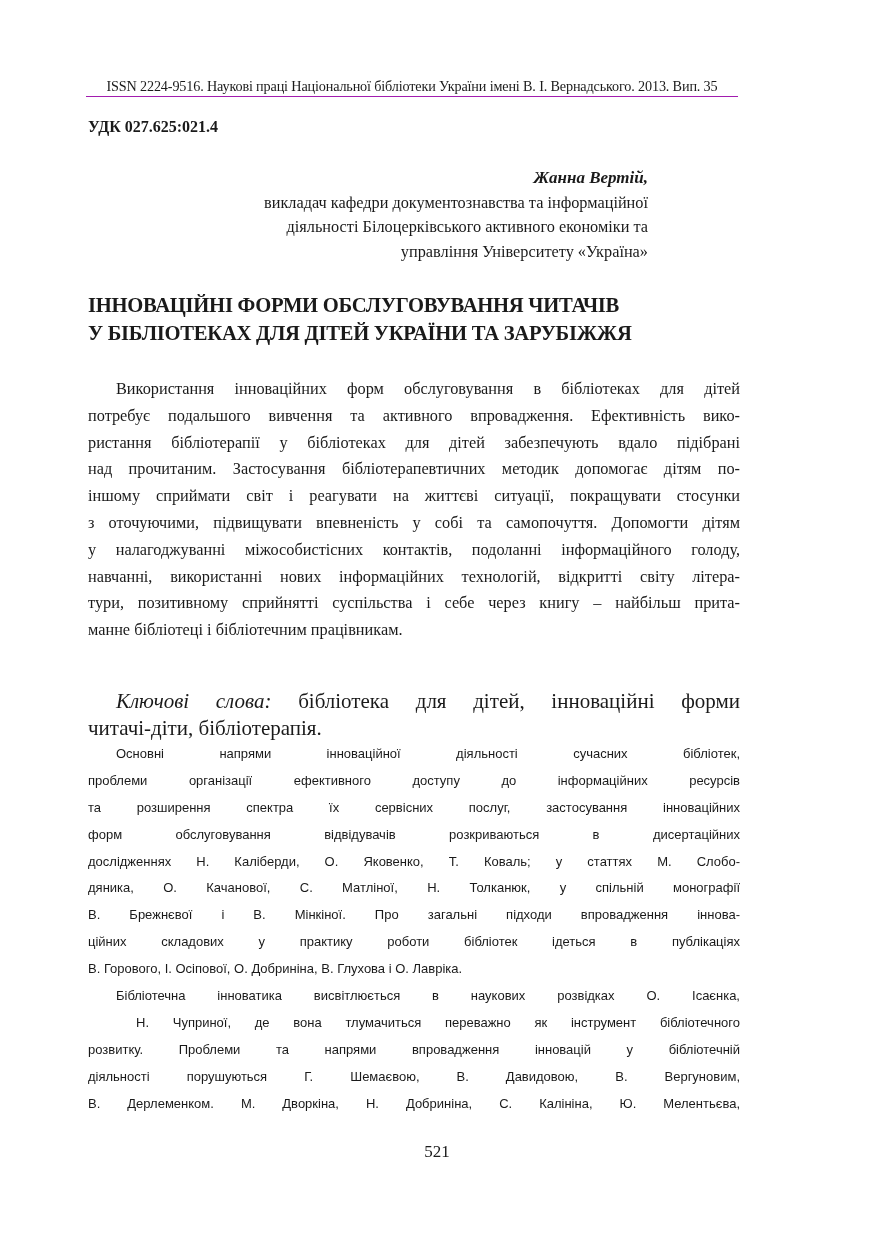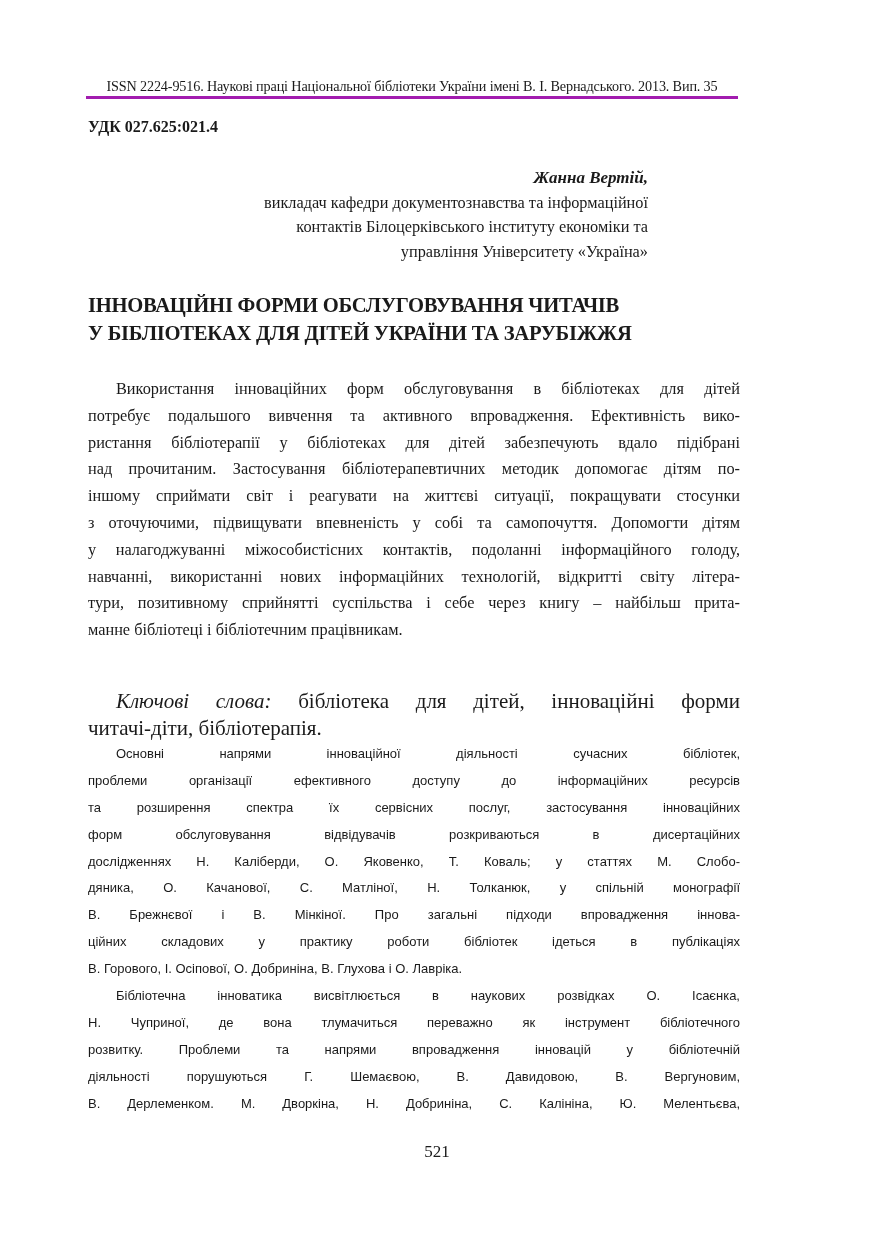--- a/index.html
+++ b/index.html
@@ -2,21 +2,21 @@
 <html><head>
 <meta charset="utf-8">
 <style>
   html, body { margin: 0; padding: 0; background: #ffffff; }
   body { width: 874px; height: 1240px; position: relative; overflow: hidden; color: #1a1a1a; }
   .page { position: absolute; left: 0; top: 0; width: 874px; height: 1240px; background: #fff; }
   .running-head {
     position: absolute; left: 86px; top: 77px; width: 652px;
     font-family: "Liberation Serif", serif; font-size: 14.2px; line-height: 18px;
     text-align: center; white-space: nowrap; letter-spacing: -0.15px;
-    border-bottom: 3px solid #a21caf; padding-bottom: 1px;
+    border-bottom: 1px solid #a21caf; padding-bottom: 1px;
   }
   .udk {
     position: absolute; left: 88px; top: 117px;
     font-family: "Liberation Serif", serif; font-weight: bold; font-size: 16px; line-height: 20px;
   }
   .author-block {
     position: absolute; left: 88px; top: 166px; width: 560px;
     font-family: "Liberation Serif", serif; font-size: 16.3px; line-height: 24.5px; text-align: right;
   }
   .author-name { font-weight: bold; font-style: italic; font-size: 17px; }
@@ -54,21 +54,21 @@
 
 <div class="page">
 
   <div class="running-head">ISSN 2224-9516. Наукові праці Національної бібліотеки України імені В. І. Вернадського. 2013. Вип. 35</div>
 
   <div class="udk">УДК 027.625:021.4</div>
 
   <div class="author-block">
     <span class="affil-line author-name">Жанна Вертій,</span>
     <span class="affil-line">викладач кафедри документознавства та інформаційної</span>
-    <span class="affil-line">контактів Білоцерківського інституту економіки та</span>
+    <span class="affil-line">діяльності Білоцерківського активного економіки та</span>
     <span class="affil-line">управління Університету «Україна»</span>
   </div>
 
   <h1 class="title" style="margin:0;">
     <span class="title-line">ІННОВАЦІЙНІ ФОРМИ ОБСЛУГОВУВАННЯ ЧИТАЧІВ</span>
     <span class="title-line">У БІБЛІОТЕКАХ ДЛЯ ДІТЕЙ УКРАЇНИ ТА ЗАРУБІЖЖЯ</span>
   </h1>
 
   <div class="abstract">
     <span class="line indent" style="white-space: normal; overflow: hidden;">Використання інноваційних форм обслуговування в бібліотеках для дітей</span>
@@ -95,21 +95,21 @@
       <span class="line" style="white-space: normal; overflow: hidden;">та розширення спектра їх сервісних послуг, застосування інноваційних</span>
       <span class="line" style="white-space: normal; overflow: hidden;">форм обслуговування відвідувачів розкриваються в дисертаційних</span>
       <span class="line" style="white-space: normal; overflow: hidden;">дослідженнях Н. Каліберди, О. Яковенко, Т. Коваль; у статтях М. Слобо-</span>
       <span class="line" style="white-space: normal; overflow: hidden;">дяника, О. Качанової, С. Матліної, Н. Толканюк, у спільній монографії</span>
       <span class="line" style="white-space: normal; overflow: hidden;">В. Брежнєвої і В. Мінкіної. Про загальні підходи впровадження іннова-</span>
       <span class="line" style="white-space: normal; overflow: hidden;">ційних складових у практику роботи бібліотек ідеться в публікаціях</span>
       <span class="line last" style="white-space: normal; overflow: hidden;">В. Горового, І. Осіпової, О. Добриніна, В. Глухова і О. Лавріка.</span>
     </div>
     <div>
       <span class="line indent" style="white-space: normal; overflow: hidden;">Бібліотечна інноватика висвітлюється в наукових розвідках О. Ісаєнка,</span>
-      <span class="line" style="white-space: normal; overflow: hidden;">Н. Чуприної, де вона тлумачиться переважно як інструмент бібліотечного</span>
+      <span class="line" style="white-space: normal; overflow: hidden; margin-left: 48px;">Н. Чуприної, де вона тлумачиться переважно як інструмент бібліотечного</span>
       <span class="line" style="white-space: normal; overflow: hidden;">розвитку. Проблеми та напрями впровадження інновацій у бібліотечній</span>
       <span class="line" style="white-space: normal; overflow: hidden;">діяльності порушуються Г. Шемаєвою, В. Давидовою, В. Вергуновим,</span>
       <span class="line" style="white-space: normal; overflow: hidden;">В. Дерлеменком. М. Дворкіна, Н. Добриніна, С. Калініна, Ю. Мелентьєва,</span>
     </div>
   </div>
 
   <div class="page-number">521</div>
 
 </div>
 

